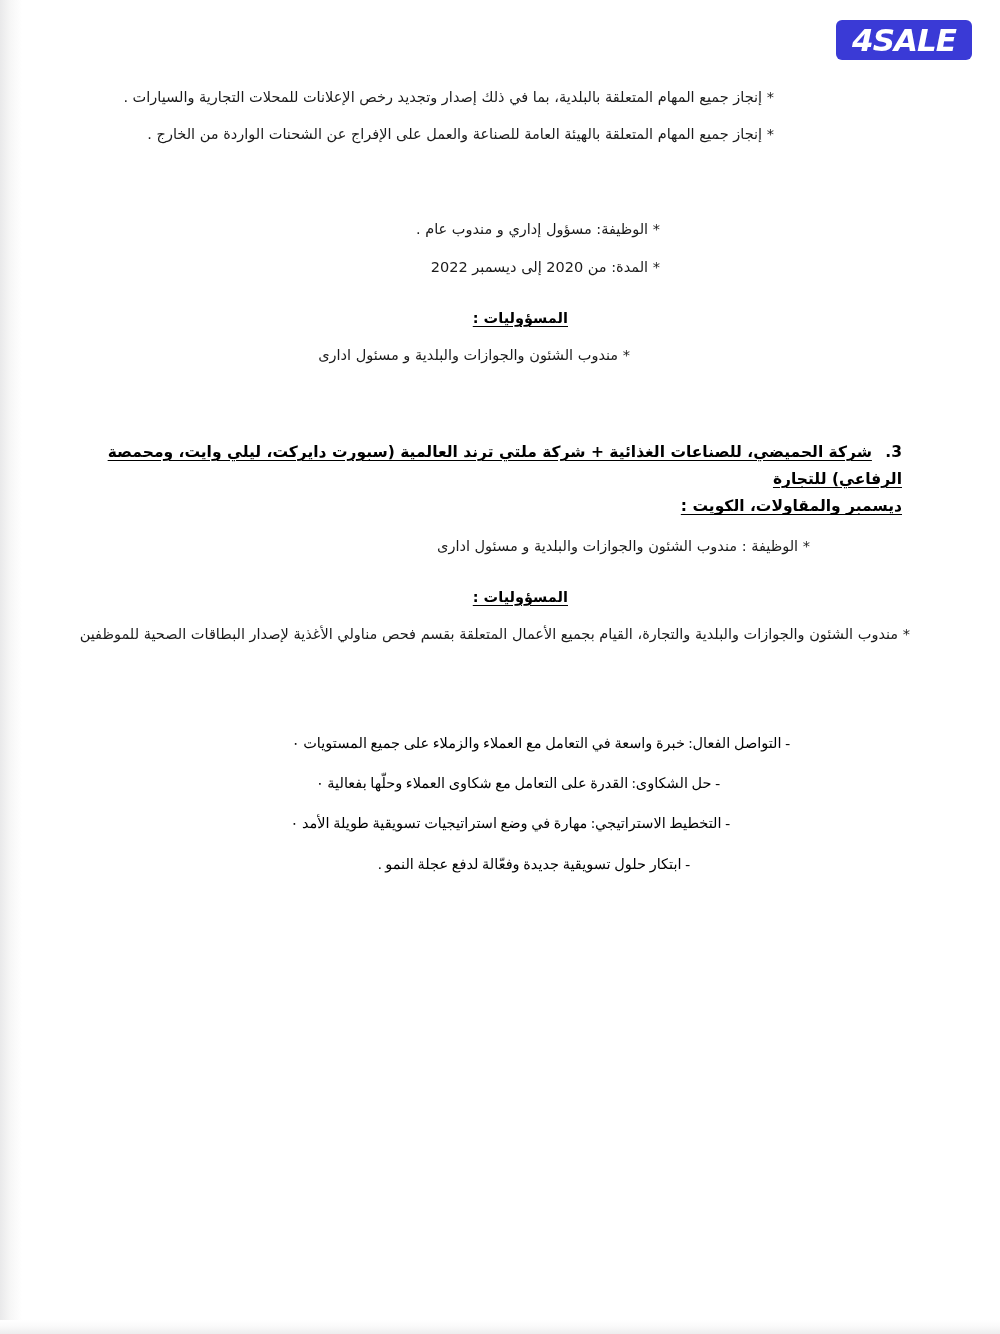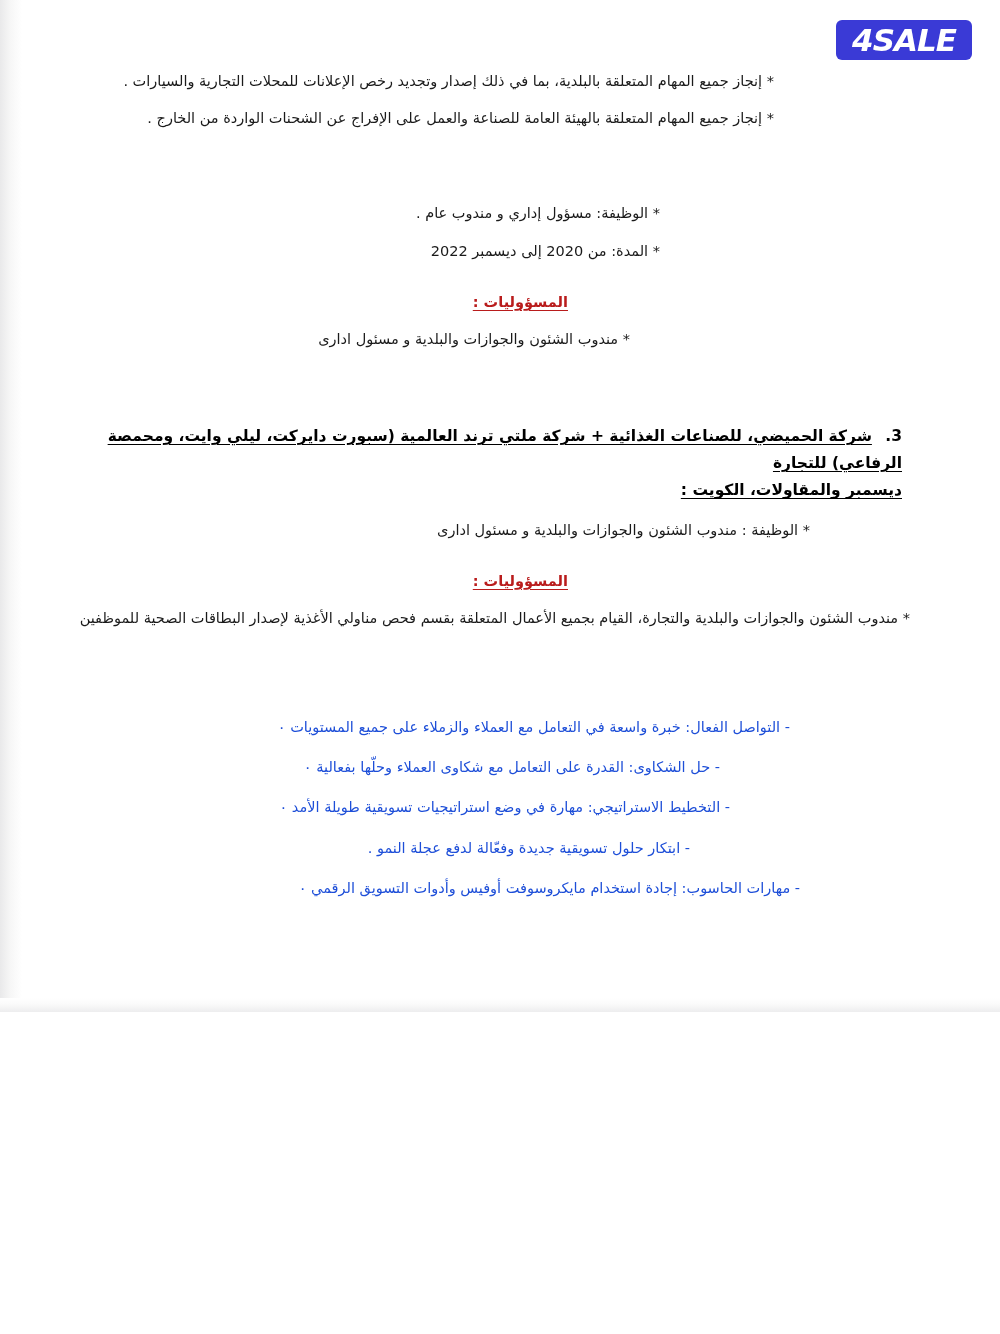--- a/index.html
+++ b/index.html
@@ -6,21 +6,21 @@
     margin: 0;
     padding: 0;
     background: #ffffff;
   }
   body {
     font-family: "DejaVu Sans", sans-serif;
   }
   .page {
     position: relative;
     width: 1000px;
-    height: 1012px;
+    height: 1334px;
     margin: 0 auto;
     background: #ffffff;
     overflow: hidden;
     box-sizing: border-box;
   }
   
   .page-edge-left {
     position: absolute;
     top: 0; bottom: 0; left: 0;
     width: 22px;
@@ -52,21 +52,21 @@
     font-family: "DejaVu Sans", sans-serif;
     font-weight: bold;
     font-style: italic;
     font-size: 31px;
     letter-spacing: -1px;
     line-height: 1;
   }
 
   .content {
     position: absolute;
-    top: 70px;
+    top: 86px;
     right: 40px;
     left: 40px;
     direction: rtl;
     text-align: right;
     color: #111111;
   }
 
   .bullet-line {
     font-size: 14.5px;
     line-height: 1.6;
@@ -94,39 +94,40 @@
   .section-heading .uline {
     text-decoration: underline;
     text-underline-offset: 3px;
   }
 
   .sub-heading {
     font-size: 14.5px;
     font-weight: bold;
     text-decoration: underline;
     text-underline-offset: 3px;
-    color: #b91c1c;
+    color: #000000;
     margin: 0;
     line-height: 1.6;
   }
   .spacer-sm { height: 14px; }
   .spacer-lg { height: 44px; }
   .spacer-xl { height: 58px; }
 
   .heading-row-2 { padding-right: 248px; }
   .heading-row-3 { padding-right: 58px; }
   .sub-row-2 { padding-right: 392px; }
   .sub-row-3 { padding-right: 392px; }
   .skills-row { padding-right: 392px; }
 
   .skill-line {
     font-size: 14.5px;
     line-height: 1.6;
     margin: 0 0 17px 0;
-    color: #1d4ed8;
+    color: #000000;
+    font-family: Liberation Serif, serif;
   }
   .sk-1 { padding-right: 170px; }
   .sk-2 { padding-right: 250px; }
   .sk-3 { padding-right: 240px; }
   .sk-4 { padding-right: 230px; }
   .sk-5 { padding-right: 210px; }
   .sk-6 { padding-right: 270px; }
   .sk-7 { padding-right: 160px; }
 
   .resp-long {
@@ -191,16 +192,15 @@
 
     <div class="spacer-xl"></div>
 
 
     <div class="spacer-sm"></div>
 
     <p class="skill-line sk-1">- التواصل الفعال: خبرة واسعة في التعامل مع العملاء والزملاء على جميع المستويات ٠</p>
     <p class="skill-line sk-3">- حل الشكاوى: القدرة على التعامل مع شكاوى العملاء وحلّها بفعالية ٠</p>
     <p class="skill-line sk-4">- التخطيط الاستراتيجي: مهارة في وضع استراتيجيات تسويقية طويلة الأمد ٠</p>
     <p class="skill-line sk-6">- ابتكار حلول تسويقية جديدة وفعّالة لدفع عجلة النمو .</p>
-    <p class="skill-line sk-7">- مهارات الحاسوب: إجادة استخدام مايكروسوفت أوفيس وأدوات التسويق الرقمي ٠</p>
 
   </div>
 </div>
 
 </body></html>

